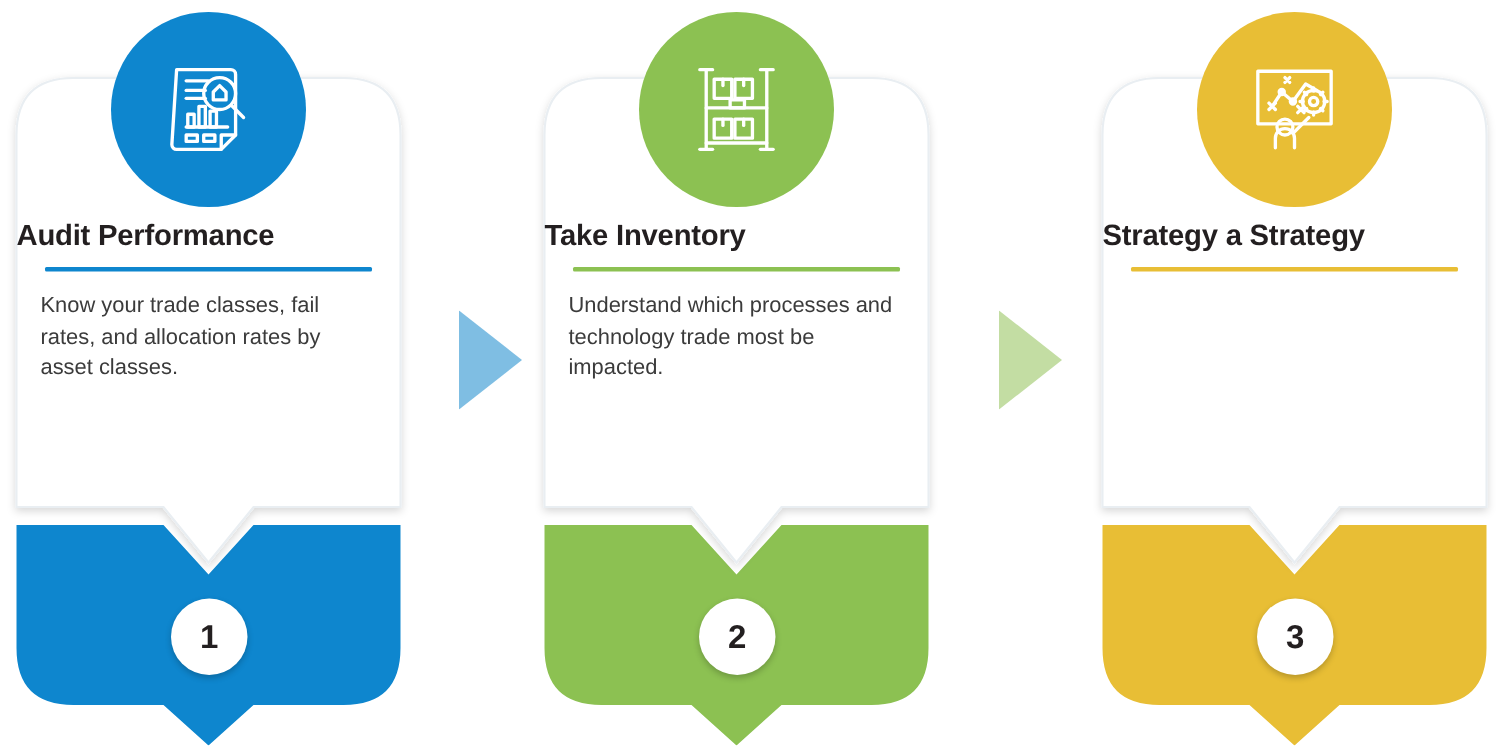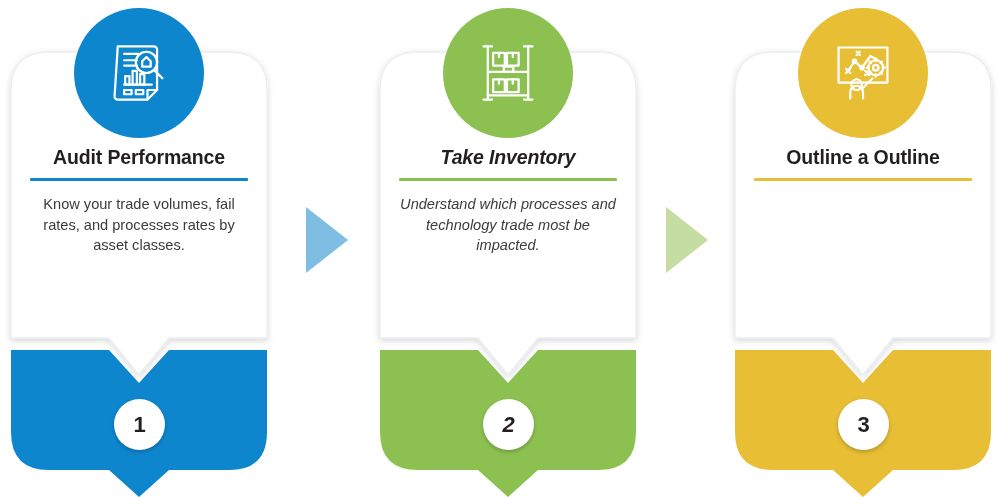--- a/index.html
+++ b/index.html
@@ -6,38 +6,38 @@
   body{
     width:1003px;height:497px;
     background:#ffffff;
     font-family:"Liberation Sans", sans-serif;
     overflow:hidden;
   }
   #stage{position:relative;width:1003px;height:497px;}
 
   .step{position:absolute;top:0;width:256px;height:497px;}
   .step-1{left:11px;}
-  .step-2{left:380px;font-style:italic;}
+  .step-2{left:363px;}
   .step-3{left:735px;}
 
   .shape-svg{position:absolute;left:0;top:0;width:256px;height:497px;overflow:visible;}
 
   
   .icon-circle{
     position:absolute;left:63px;top:8px;
     width:130px;height:130px;border-radius:50%;
     display:flex;align-items:center;justify-content:center;
     z-index:3;
   }
   .icon-circle svg{width:68px;height:68px;display:block;}
 
   
   .card-body{
     position:absolute;left:0;top:145px;width:256px;
-    z-index:3;text-align:center;
+    z-index:3;
   }
   .card-title{
     font-size:19.5px;font-weight:bold;color:#231f20;
     letter-spacing:-0.15px;line-height:24px;
     margin:0 0 9px 0;
   }
   .title-rule{
     height:3px;width:218px;margin:0 auto 13px auto;border-radius:1px;
   }
   .card-desc{
@@ -96,21 +96,21 @@
         <rect x="29" y="48" width="7" height="4"></rect>
         <circle cx="39" cy="22" r="10"></circle>
         <path d="M35 26 v-5 l4 -4 l4 4 v5 Z"></path>
         <line x1="46.5" y1="29.5" x2="54" y2="37"></line>
       </svg>
     </div>
 
     <div class="card-body">
       <h2 class="card-title">Audit Performance</h2>
       <div class="title-rule" style="background: rgb(14, 134, 206);"></div>
-      <p class="card-desc">Know your trade volumes, fail rates, and processes rates by asset classes.</p>
+      <p class="card-desc">Know your trade classes, fail rates, and allocation rates by asset classes.</p>
     </div>
 
     <div class="num-badge">
       <span>1</span>
     </div>
   </div>
 
   <div class="arrow arrow-1">
     <svg width="42" height="66" viewBox="0 0 42 66">
       <polygon points="0,0 42,33 0,66" fill="#7FBEE3"></polygon>
@@ -190,21 +190,21 @@
         <circle cx="44" cy="27" r="7"></circle>
         <path d="M44 18.5 v2 M44 33.5 v2 M35.5 27 h2 M50.5 27 h2 M38.2 21.2 l1.4 1.4 M48.4 31.4 l1.4 1.4 M49.8 21.2 l-1.4 1.4 M39.6 31.4 l-1.4 1.4"></path>
         <circle cx="44" cy="27" r="2.6"></circle>
         <circle cx="26" cy="43" r="5"></circle>
         <path d="M20 56 v-6 a6 6 0 0 1 12 0 v6"></path>
         <path d="M31 47 L41 37"></path>
       </svg>
     </div>
 
     <div class="card-body">
-      <h2 class="card-title">Outline a Outline</h2>
+      <h2 class="card-title">Strategy a Strategy</h2>
       <div class="title-rule" style="background: rgb(232, 190, 53);"></div>
     </div>
 
     <div class="num-badge">
       <span>3</span>
     </div>
   </div>
 
 </div>
 

